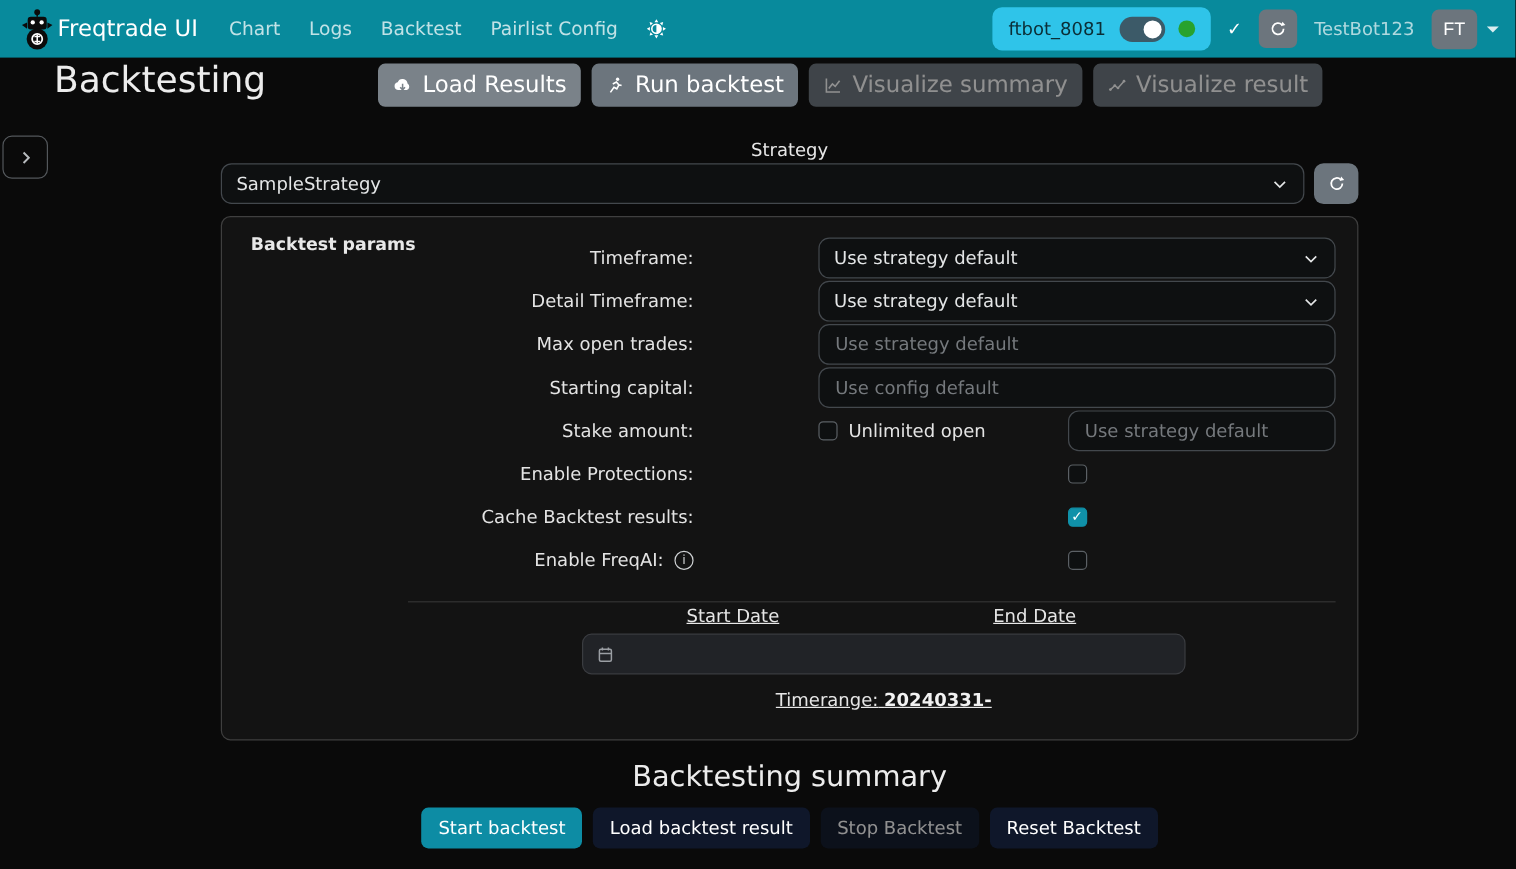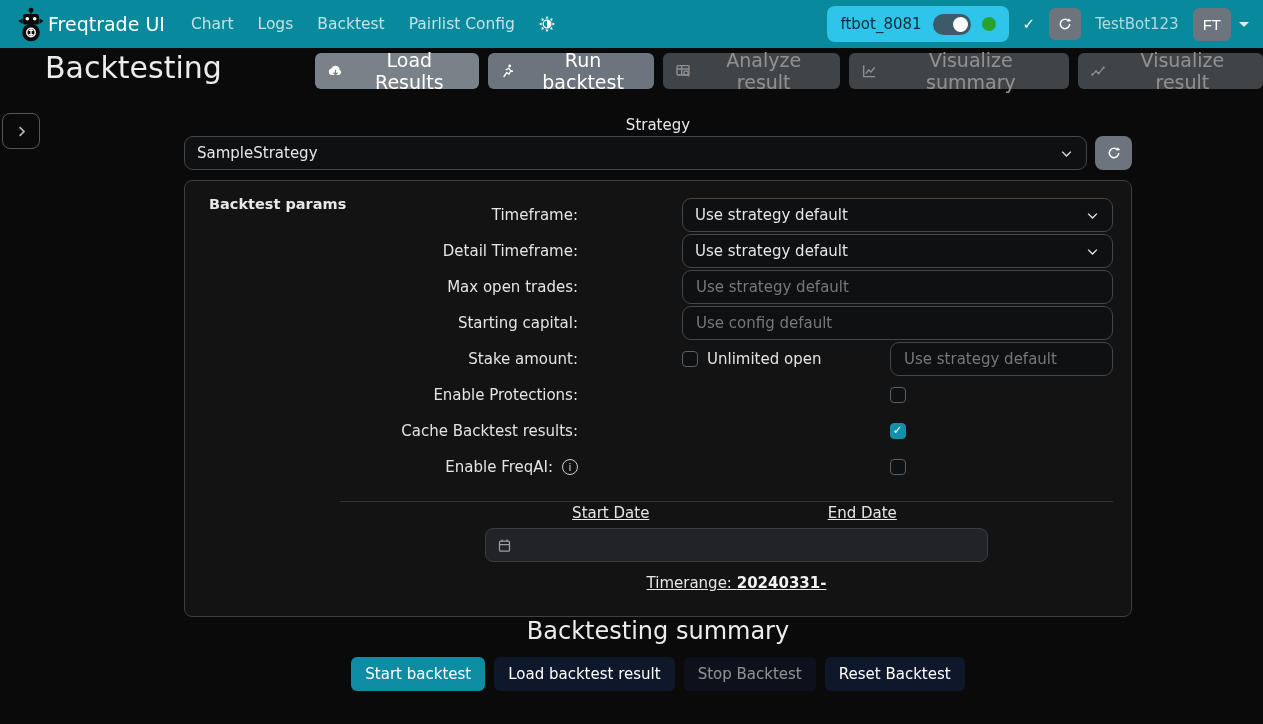--- a/index.html
+++ b/index.html
@@ -82,21 +82,21 @@
   .date-labels div { flex:1; text-align:center; font-size:15px; color:#e6e6e6; }
   .date-inputs { display:flex; gap:8px; }
   .dinput { flex:1; height:34px; background:#212327; border:1px solid #3a3c40; border-radius:8px;
             display:flex; align-items:center; padding:0 11px; gap:10px; color:#d3d5d6; font-size:15px; cursor:pointer; }
   .dinput .icon { color:#9b9fa4; display:grid; place-items:center; }
   .clear-x { margin-left:auto; color:#8e9297; font-size:17px; background:none; border:none; cursor:pointer; line-height:1; }
   .timerange { text-align:center; margin-top:12px; font-size:15px; color:#e6e6e6; }
   .timerange b { color:#f2f2f2; }
 
   
-  .summary-title { text-align:center; font-size:24px; font-weight:400; color:#ececec; }
+  .summary-title { margin-top:16px; text-align:center; font-size:24px; font-weight:400; color:#ececec; }
   .summary-btns { display:flex; justify-content:center; gap:9px; margin-top:12px; }
   .sbtn { height:34px; border:none; border-radius:6px; padding:0 14px; font-size:15px; color:#fff;
           display:flex; align-items:center; cursor:pointer; font-family:inherit; }
   .sbtn.primary { background:#0d8ca4; }
   .sbtn.secondary { background:#0f172a; }
   .sbtn.disabled { opacity:.55; }
 
   svg { display:block; }
 </style>
 </head>
@@ -175,31 +175,20 @@
         <svg width="16" height="16" viewBox="0 0 24 24">
           <circle cx="14.5" cy="4.5" r="2.1" fill="currentColor"></circle>
           <path d="M5.5 21l4.5-6.5 3.5 2 3-5.5M8.5 10.5l4.5-2.5 3 3.5 3.5 1" stroke="currentColor" stroke-width="2" fill="none"></path>
         </svg>
       </span>
       <span>Run backtest</span>
     </button>
     <button class="hbtn disabled">
       <span>
         <svg width="16" height="16" viewBox="0 0 24 24">
-          <rect x="3" y="4" width="18" height="14" rx="1.5" fill="none" stroke="currentColor" stroke-width="2"></rect>
-          <path d="M3 9h18M10 4v14" stroke="currentColor" stroke-width="2"></path>
-          <circle cx="16.5" cy="15" r="3.2" fill="none" stroke="currentColor" stroke-width="1.8"></circle>
-          <path d="M18.8 17.4 21.4 20" stroke="currentColor" stroke-width="1.8"></path>
-        </svg>
-      </span>
-      <span>Analyze result</span>
-    </button>
-    <button class="hbtn disabled">
-      <span>
-        <svg width="16" height="16" viewBox="0 0 24 24">
           <path d="M4 3.5v17h17" stroke="currentColor" stroke-width="2" fill="none"></path>
           <path d="M7 16l4.5-5.5 3.5 3 5.5-7" stroke="currentColor" stroke-width="2" fill="none"></path>
         </svg>
       </span>
       <span>Visualize summary</span>
     </button>
     <button class="hbtn disabled">
       <span>
         <svg width="16" height="16" viewBox="0 0 24 24">
           <path d="M3.5 17.5l5.5-5 4 3 7.5-8.5" stroke="currentColor" stroke-width="1.8" fill="none"></path>

